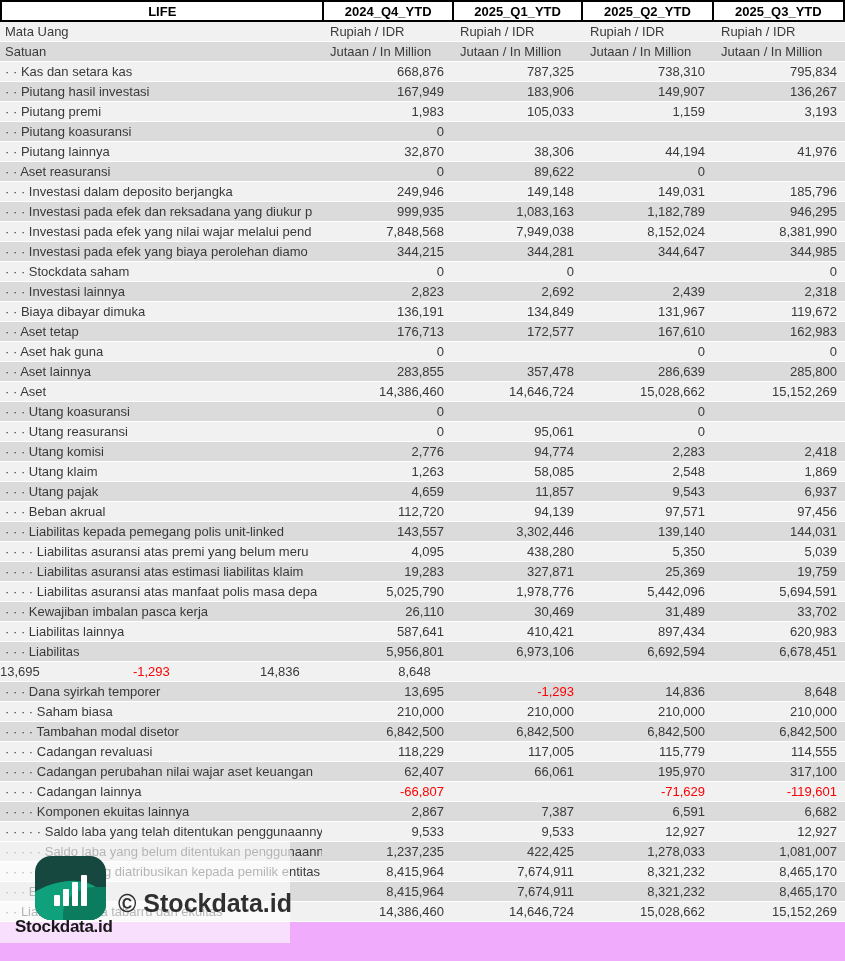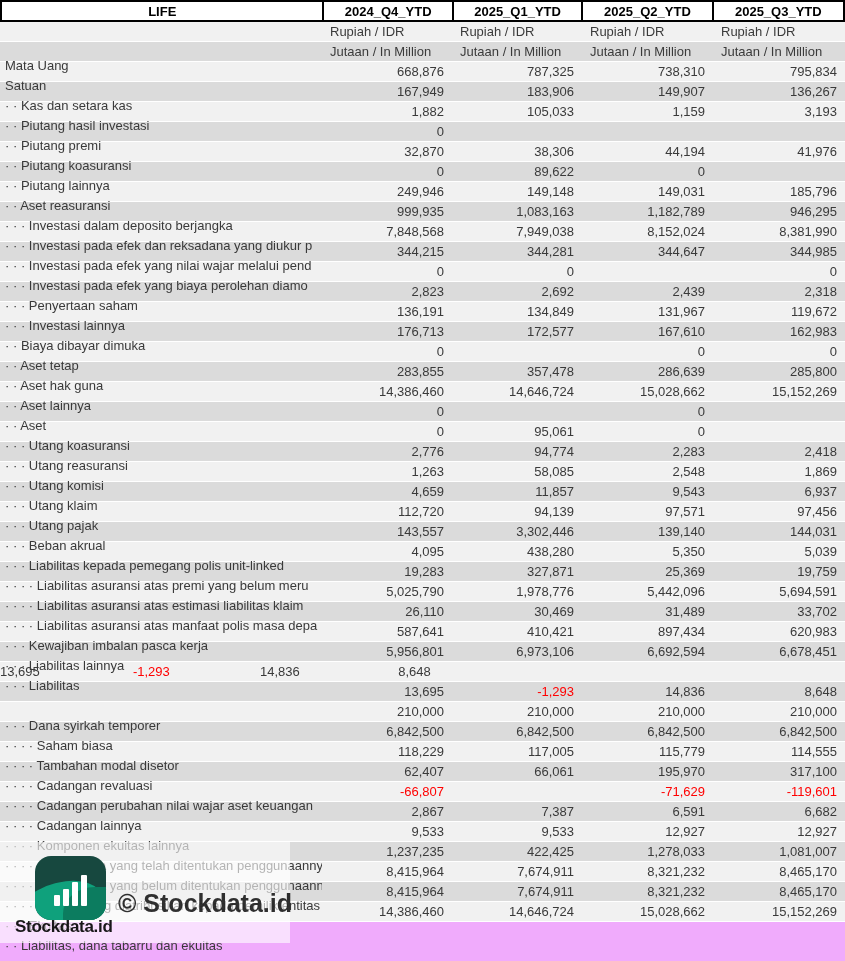--- a/index.html
+++ b/index.html
@@ -48,21 +48,21 @@
     display:flex; width:845px; height:20px;
     border-bottom:1px solid #ffffff;
   }
   .tbody .row:nth-child(odd)  { background:var(--row-light); }
   .tbody .row:nth-child(even) { background:var(--row-dark); }
   .cell {
     height:100%; display:flex; align-items:center;
     font-size:13px; color:var(--txt);
     white-space:nowrap; overflow:hidden;
   }
-  .cell.label { width:322px; padding-left:5px;margin-top:34px; }
+  .cell.label { width:322px; padding-left:5px; }
   .cell.val   { justify-content:flex-end; padding-right:8px; }
   .cell.val.text { justify-content:flex-start; padding-left:8px; padding-right:0; }
   .cell.val:nth-child(2) { width:130px; }
   .cell.val:nth-child(3) { width:130px; }
   .cell.val:nth-child(4) { width:131px; }
   .cell.val:nth-child(5) { width:132px; }
   .cell.neg { color:var(--neg); }
   
   .wm-fade {
     position:absolute; left:0; top:842px; width:290px; height:101px;
@@ -144,21 +144,21 @@
       </div>
       <div class="row">
         <div class="cell label">· · Piutang hasil investasi</div>
         <div class="cell val">167,949</div>
         <div class="cell val">183,906</div>
         <div class="cell val">149,907</div>
         <div class="cell val">136,267</div>
       </div>
       <div class="row">
         <div class="cell label">· · Piutang premi</div>
-        <div class="cell val">1,882</div>
+        <div class="cell val">1,983</div>
         <div class="cell val">105,033</div>
         <div class="cell val">1,159</div>
         <div class="cell val">3,193</div>
       </div>
       <div class="row">
         <div class="cell label">· · Piutang koasuransi</div>
         <div class="cell val">0</div>
         <div class="cell val"></div>
         <div class="cell val"></div>
         <div class="cell val"></div>
@@ -199,21 +199,21 @@
         <div class="cell val">8,381,990</div>
       </div>
       <div class="row">
         <div class="cell label">· · · Investasi pada efek yang biaya perolehan diamo</div>
         <div class="cell val">344,215</div>
         <div class="cell val">344,281</div>
         <div class="cell val">344,647</div>
         <div class="cell val">344,985</div>
       </div>
       <div class="row">
-        <div class="cell label">· · · Penyertaan saham</div>
+        <div class="cell label">· · · Stockdata saham</div>
         <div class="cell val">0</div>
         <div class="cell val">0</div>
         <div class="cell val"></div>
         <div class="cell val">0</div>
       </div>
       <div class="row">
         <div class="cell label">· · · Investasi lainnya</div>
         <div class="cell val">2,823</div>
         <div class="cell val">2,692</div>
         <div class="cell val">2,439</div>

